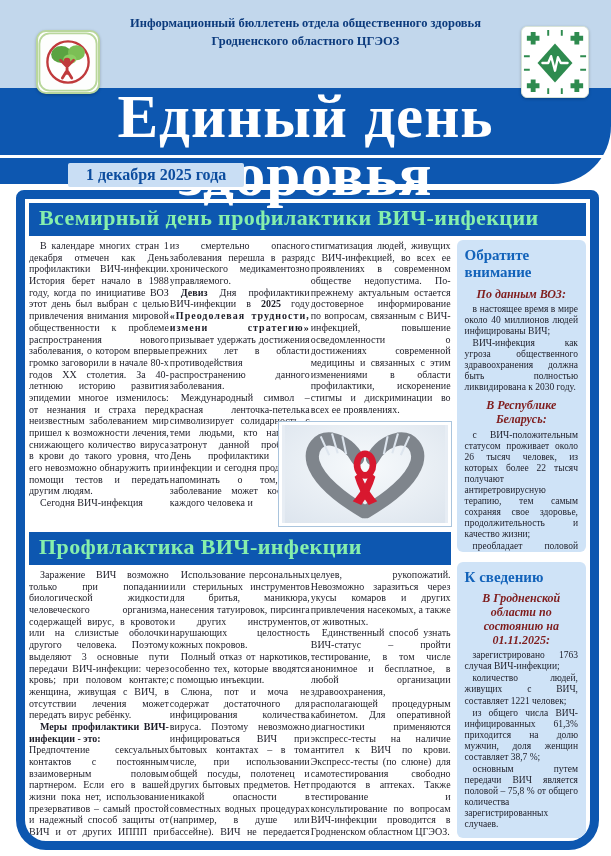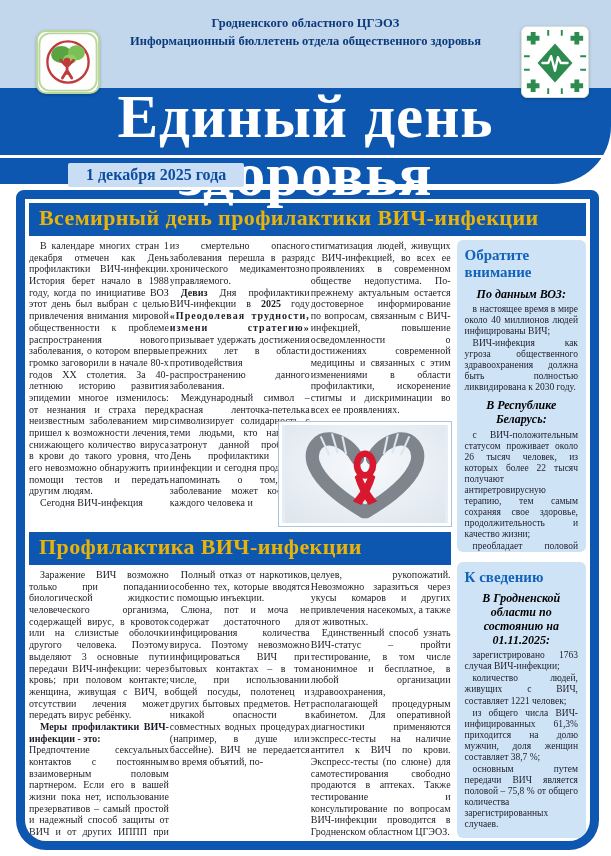--- a/index.html
+++ b/index.html
@@ -18,21 +18,21 @@
   
   .banner { position:relative; z-index:1; height:96px; background:#0d57b0; border-bottom-right-radius:58px; }
   .banner-title { height:58px; color:#fff; font-weight:bold; font-size:61px; line-height:58px; text-align:center; letter-spacing:1px; }
   .banner-bottom { border-top:3px solid #fff; margin-top:9px; padding:5px 0 0 68px; }
   .date-badge { display:inline-block; background:#c9def4; color:#0d4d9e; font-weight:bold; font-size:16px; padding:3px 18px; border-radius:2px; }
 
   
   .frame { margin:6px 12px 0 16px; height:660px; border:9px solid #0d57b0; border-top-width:9px;
            border-radius:8px 8px 30px 30px; background:#fff; padding:4px; overflow:hidden; }
 
-  .sec-bar { background:#0d57b0; color:#eab308; font-weight:bold; font-size:22px; letter-spacing:.4px; padding:2px 10px 5px; }
+  .sec-bar { background:#0d57b0; color:#86efac; font-weight:bold; font-size:22px; letter-spacing:.4px; padding:2px 10px 5px; }
   .sec1 { margin-bottom:4px; }
   .sec2 { margin:4px 0; }
 
   .content { display:flex; height:598px; }
   .left { width:430px; display:flex; flex-direction:column; }
   .article { display:flex; gap:1px; text-align:justify; }
   .article .col { flex:1; overflow:hidden; }
   .a1 { height:288px; position:relative; }
   .a2 { flex:1; overflow:hidden; }
 
@@ -49,42 +49,42 @@
   .photo svg { display:block; width:100%; height:100%; }
 
   
   .sidebar { width:132px; margin-left:6px; display:flex; flex-direction:column; }
   .panel { background:#cfe3f7; border-radius:6px; padding:7px 8px; overflow:hidden; }
   .panel1 { height:312px; margin-bottom:10px; }
   .panel2 { flex:1; }
   .panel-h { color:#1363ba; font-weight:bold; font-size:15px; line-height:1.15; margin-bottom:5px; }
   .panel p { font-size:9.5px; line-height:1.16; text-align:justify; text-indent:8px; margin-bottom:1px; }
   .panel p.sub { text-align:center; text-indent:0; font-weight:bold; font-style:italic;
-                 color:#000000; font-size:12px; line-height:1.15; margin:6px 0 3px; }
+                 color:#7f1d1d; font-size:12px; line-height:1.15; margin:6px 0 3px; }
 </style>
 </head>
 <body>
 
 <div class="page">
 
   <div class="masthead">
     <div class="logo logo-left">
       <svg viewBox="0 0 64 64">
         <rect x="1.5" y="1.5" width="61" height="61" rx="11" fill="#fdfefd" stroke="#b9d79c" stroke-width="2"></rect>
         <circle cx="32" cy="32" r="22" fill="#fff" stroke="#c03a3c" stroke-width="2.5"></circle>
         <ellipse cx="25" cy="24" rx="11" ry="9" fill="#5aa341"></ellipse>
         <ellipse cx="41" cy="22" rx="9" ry="8" fill="#7cbf55"></ellipse>
         <ellipse cx="34" cy="29" rx="7" ry="5" fill="#8ccf63"></ellipse>
         <circle cx="31" cy="31" r="3.5" fill="#c03a3c"></circle>
         <path d="M31 34 V44 M31 37 L24 30 M31 37 L38 30 M26 49 L31 41 L36 49" stroke="#c03a3c" stroke-width="3" fill="none" stroke-linecap="round"></path>
       </svg>
     </div>
     <div class="mast-text">
+      <div>Информационный бюллетень отдела общественного здоровья</div>
       <div>Гродненского областного ЦГЭОЗ</div>
-      <div>Информационный бюллетень отдела общественного здоровья</div>
     </div>
     <div class="logo logo-right">
       <svg viewBox="0 0 68 72">
         <rect width="68" height="72" rx="6" fill="#fff"></rect>
         <g fill="#2e8b4f">
           <path d="M34 17 L52 37 L34 57 L16 37 Z"></path>
           <path d="M9 5 h5 v4 h4 v5 h-4 v4 h-5 v-4 h-4 v-5 h4 z"></path>
           <path d="M54 5 h5 v4 h4 v5 h-4 v4 h-5 v-4 h-4 v-5 h4 z"></path>
           <path d="M9 54 h5 v4 h4 v5 h-4 v4 h-5 v-4 h-4 v-5 h4 z"></path>
           <path d="M54 54 h5 v4 h4 v5 h-4 v4 h-5 v-4 h-4 v-5 h4 z"></path>
@@ -156,20 +156,21 @@
 
         <div class="sec-bar sec2">Профилактика ВИЧ-инфекции</div>
 
         <div class="article a2">
           <div class="col">
               <p><span>Заражение ВИЧ возможно только при попадании биологической жидкости человеческого организма, содержащей вирус, в кровоток или на слизистые оболочки другого человека. Поэтому выделяют 3 основные пути передачи ВИЧ-инфекции: через кровь; при половом контакте; женщина, живущая с ВИЧ, в отсутствии лечения может передать вирус ребёнку.</span></p>
               <p class="bd"><span>Меры профилактики ВИЧ-инфекции - это:</span></p>
               <p class="noind"><span>Предпочтение сексуальных контактов с постоянным взаимоверным половым партнером. Если его в вашей жизни пока нет, использование презервативов – самый простой и надежный способ защиты от ВИЧ и от других ИППП при каждом сексуальном контакте.</span></p>
             </div>
           <div class="col">
+              <p><span>Использование персональных или стерильных инструментов для бритья, маникюра, нанесения татуировок, пирсинга и других инструментов, нарушающих целостность кожных покровов.</span></p>
               <p><span>Полный отказ от наркотиков, особенно тех, которые вводятся с помощью инъекции.</span></p>
               <p><span>Слюна, пот и моча не содержат достаточного для инфицирования количества вируса. Поэтому невозможно инфицироваться ВИЧ при бытовых контактах – в том числе, при использовании общей посуды, полотенец и других бытовых предметов. Нет никакой опасности в совместных водных процедурах (например, в душе или бассейне). ВИЧ не передается во время объятий, по-</span></p>
             </div>
           <div class="col">
               <p class="noind"><span>целуев, рукопожатий. Невозможно заразиться через укусы комаров и других привлечения насекомых, а также от животных.</span></p>
               <p><span>Единственный способ узнать ВИЧ-статус – пройти тестирование, в том числе анонимное и бесплатное, в любой организации здравоохранения, располагающей процедурным кабинетом. Для оперативной диагностики применяются экспресс-тесты на наличие антител к ВИЧ по крови. Экспресс-тесты (по слюне) для самотестирования свободно продаются в аптеках. Также тестирование и консультирование по вопросам ВИЧ-инфекции проводится в Гродненском областном ЦГЭОЗ.</span></p>
             </div>
         </div>
       </div>
 

